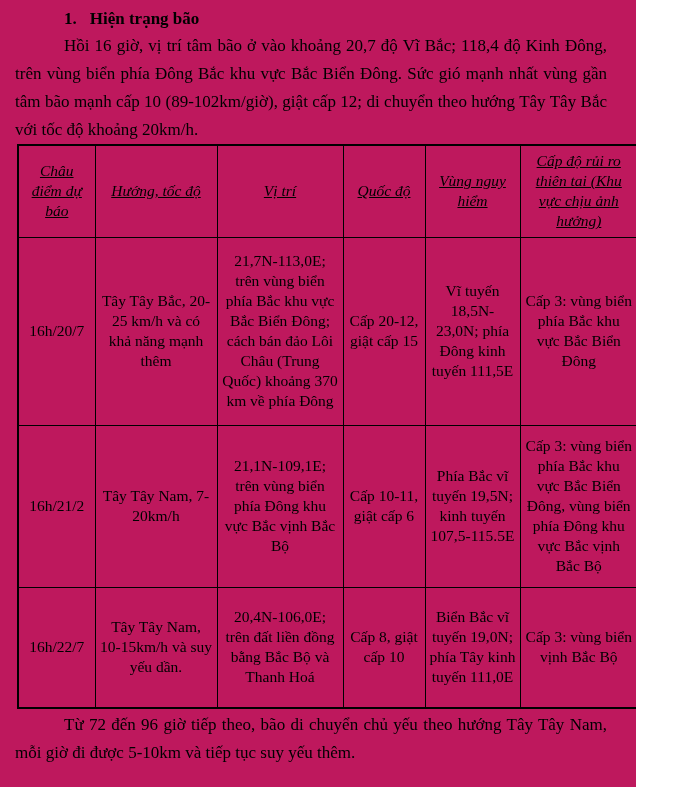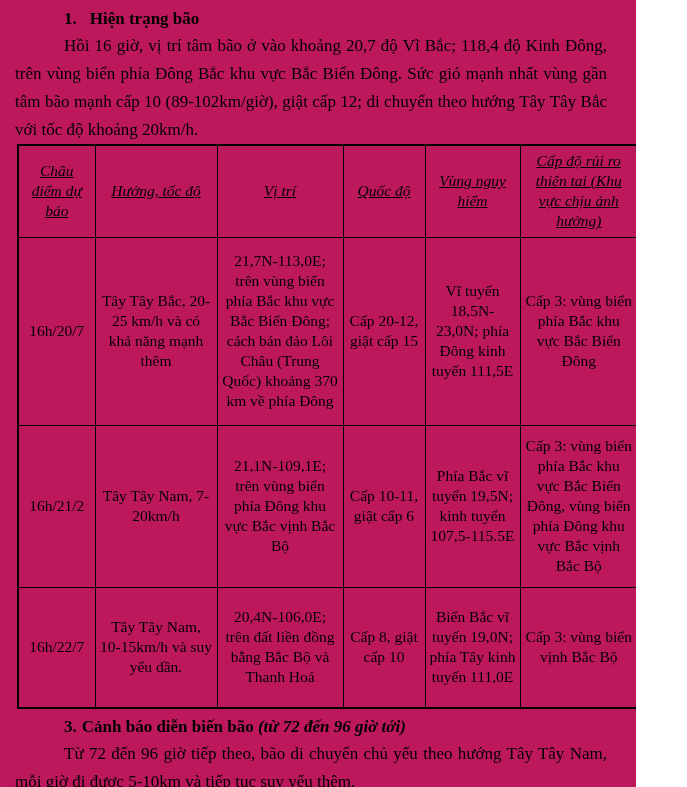--- a/index.html
+++ b/index.html
@@ -116,17 +116,16 @@
       <td>16h/22/7</td>
       <td>Tây Tây Nam, 10-15km/h và suy yếu dần.</td>
       <td>20,4N-106,0E; trên đất liền đồng bằng Bắc Bộ và Thanh Hoá</td>
       <td>Cấp 8, giật cấp 10</td>
       <td>Biển Bắc vĩ tuyến 19,0N; phía Tây kinh tuyến 111,0E</td>
       <td><span class="b">Cấp 3:</span><span> vùng biển vịnh Bắc Bộ</span></td>
     </tr>
   </tbody>
     </table>
 
-  <p class="heading h3"><span class="num">3.</span><span>Cảnh báo diễn biến bão </span><span class="note">(từ 72 đến 96 giờ tới)</span></p>
 
   <p class="para">Từ 72 đến 96 giờ tiếp theo, bão di chuyển chủ yếu theo hướng Tây Tây Nam, mỗi giờ đi được 5-10km và tiếp tục suy yếu thêm.</p>
 
 </div>
 
 </body></html>

